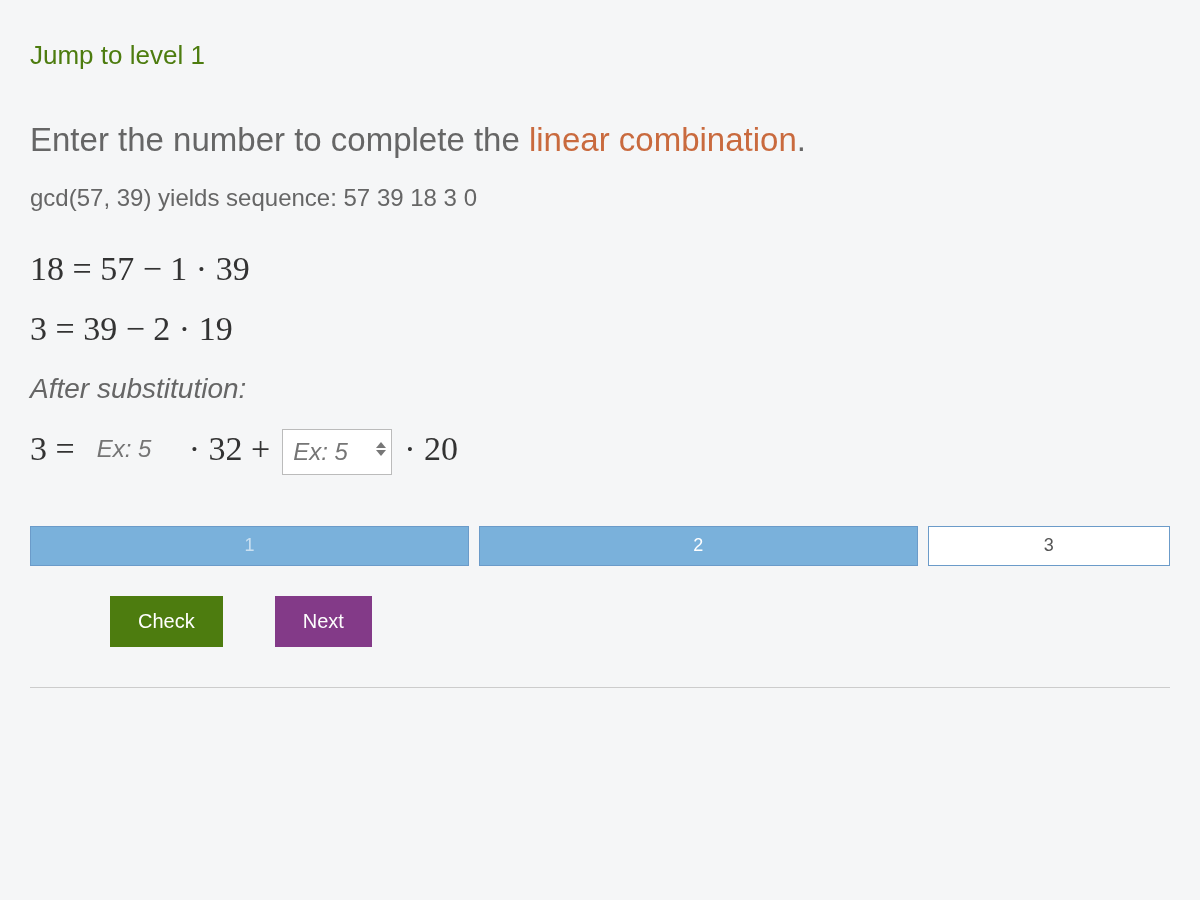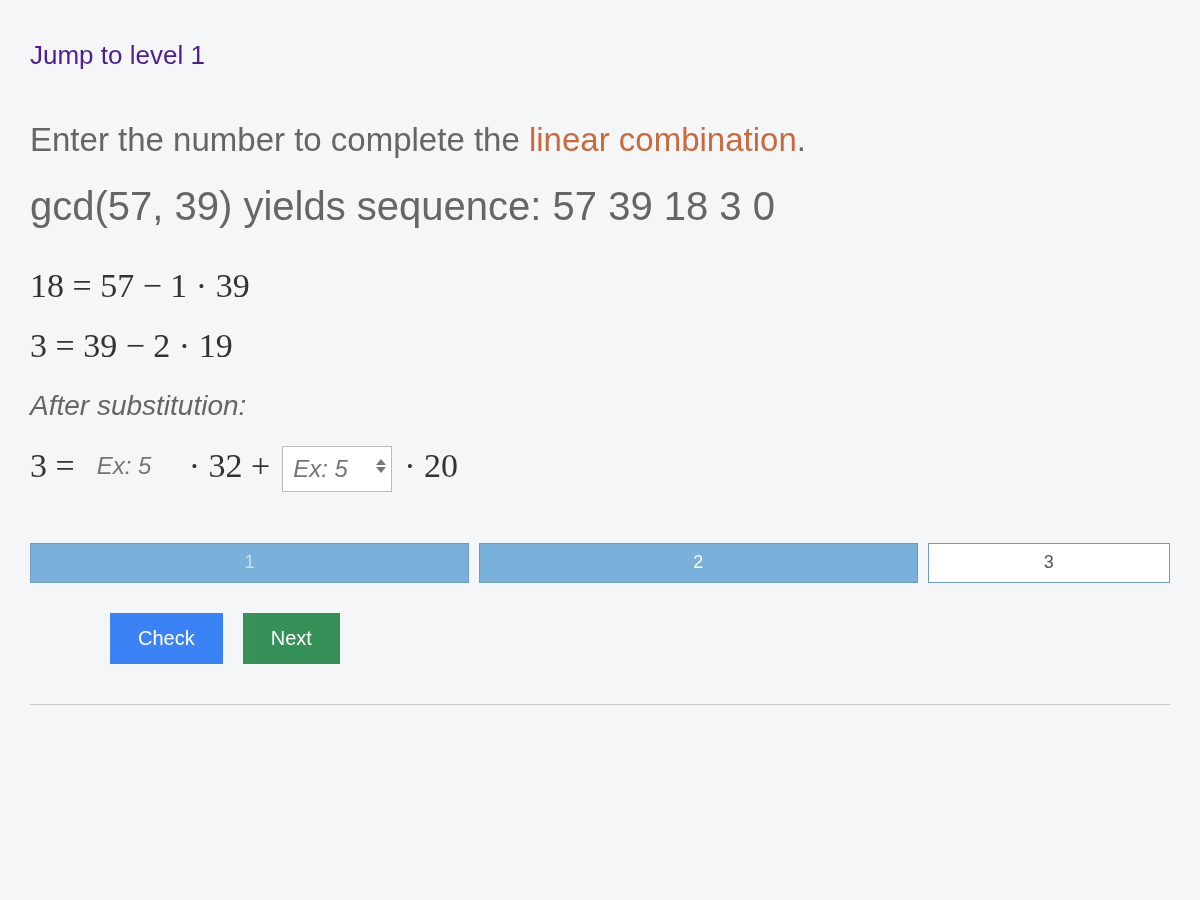--- a/index.html
+++ b/index.html
@@ -9,36 +9,36 @@
     }
     body {
       font-family: Arial, Helvetica, sans-serif;
       background: #f5f6f7;
       width: 1200px;
       height: 900px;
       padding: 40px 30px;
       color: #555;
     }
     .jump-link {
-      color: #4c1d95;
+      color: #4d7c0f;
       font-size: 26px;
       cursor: pointer;
       margin-bottom: 50px;
       display: inline-block;
     }
     .instruction {
       font-size: 33px;
       color: #666;
       margin-bottom: 25px;
     }
     .accent {
       color: #c96a3e;
     }
     .gcd-line {
-      font-size: 40px;
+      font-size: 24px;
       color: #666;
       margin-bottom: 30px;
     }
     .math-lines {
       font-family: Georgia, 'Times New Roman', serif;
       font-size: 34px;
       color: #333;
       line-height: 1.6;
     }
     .math-line {
@@ -136,25 +136,26 @@
       padding-left: 80px;
     }
     .btn {
       padding: 14px 28px;
       font-size: 20px;
       color: #fff;
       border: none;
       cursor: pointer;
     }
     .btn-check {
-      background: #3b82f6;
+      background: #4d7c0f;
     }
     .btn-next {
-      background: #15803d;
+      background: #701a75;
       opacity: 0.85;
+      margin-left: 32px;
     }
     .divider {
       border-top: 1px solid #ccc;
       margin-top: 40px;
     }
   </style>
 </head>
 <body>
 
 

